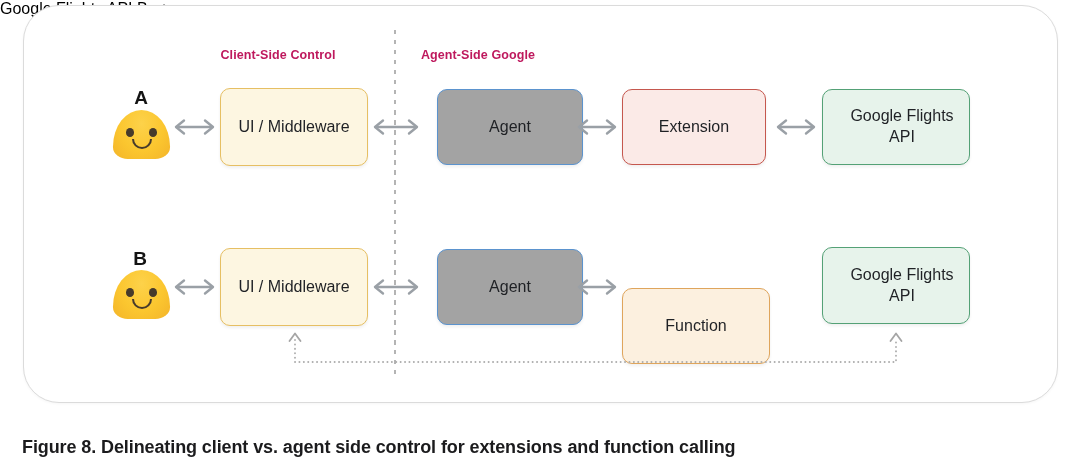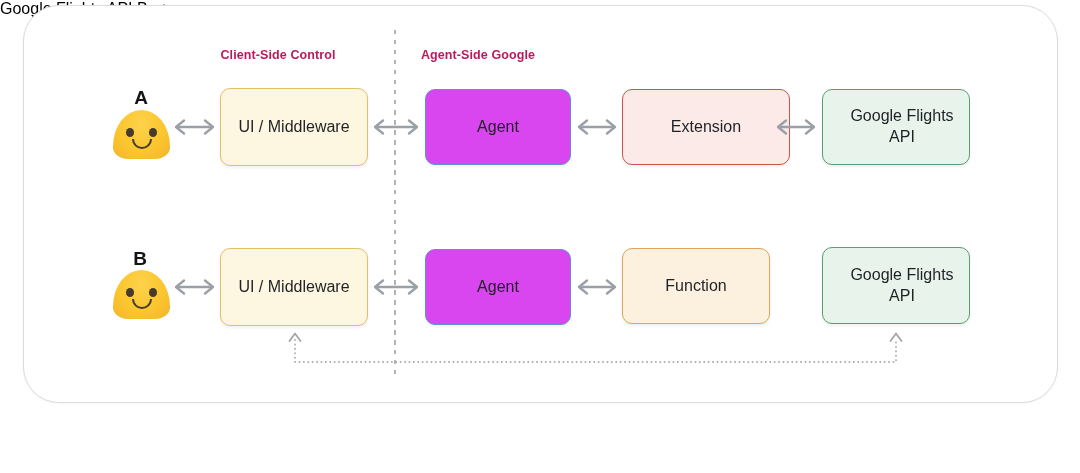--- a/index.html
+++ b/index.html
@@ -50,23 +50,23 @@
     border-radius:0 0 20px 20px;
   }
 
   .box {
     position:absolute; display:flex; align-items:center; justify-content:center;
     border-radius:10px; border:1.6px solid; text-align:center;
     font-size:16px; font-weight:500; color:#1F2125; line-height:1.3; padding:0 12px;
     box-shadow:0 2px 3px rgba(60,64,67,0.08);
   }
   .box-ui   { background:#FDF6E1; border-color:#E6BF63; }
-  .box-agent{ background:#d946ef; border-color:#5B93CE; }
+  .box-agent{ background:#a3a3a3; border-color:#5B93CE;margin-left:12px; }
   .box-ext  { background:#FBEAE7; border-color:#C5574E; }
-  .box-func { background:#FCF0DF; border-color:#DFA55C; }
+  .box-func { background:#FCF0DF; border-color:#DFA55C;margin-top:40px; }
   .box-api  { background:#E7F3EB; border-color:#54A176;padding-left:24px; }
 
   .arrow { position:absolute; height:22px; }
   .arrow svg { display:block; }
   .arrow line, .arrow path { stroke:#9AA0A6; }
 
   .caption {
     position:absolute; left:22px; top:437px;
     font-size:18px; font-weight:700; color:#1B1B1D; letter-spacing:-0.1px; white-space:nowrap;
   }
@@ -118,21 +118,21 @@
   </div>
 
   <div class="arrow" style="left:574px; top:116px;">
     <svg width="46" height="22" viewBox="0 0 46 22" fill="none">
       <line x1="6" y1="11" x2="40" y2="11" stroke-width="2.4"></line>
       <path d="M13 4.5 L5 11 L13 17.5" fill="none" stroke-width="2.4" stroke-linecap="round" stroke-linejoin="round"></path>
       <path d="M33 4.5 L41 11 L33 17.5" fill="none" stroke-width="2.4" stroke-linecap="round" stroke-linejoin="round"></path>
     </svg>
   </div>
 
-  <div class="box box-ext" style="left:622px; top:89px; width:168px; height:76px;">
+  <div class="box box-ext" style="left:622px; top:89px; width:144px; height:76px;">
     <span>Extension</span>
   </div>
 
   <div class="arrow" style="left:773px; top:116px;">
     <svg width="46" height="22" viewBox="0 0 46 22" fill="none">
       <line x1="6" y1="11" x2="40" y2="11" stroke-width="2.4"></line>
       <path d="M13 4.5 L5 11 L13 17.5" fill="none" stroke-width="2.4" stroke-linecap="round" stroke-linejoin="round"></path>
       <path d="M33 4.5 L41 11 L33 17.5" fill="none" stroke-width="2.4" stroke-linecap="round" stroke-linejoin="round"></path>
     </svg>
   </div>
@@ -193,14 +193,15 @@
 
     Google Flights API B --&gt;
   <div style="position:absolute; left:288px; top:328px;">
     <svg width="618" height="44" viewBox="0 0 618 44" fill="none">
       <path d="M7 12 L7 34 L608 34 L608 12" fill="none" stroke="#ADADAD" stroke-width="1.9" stroke-dasharray="0.1 4.3" stroke-linecap="round"></path>
       <path d="M1.5 13 L7 5.5 L12.5 13" fill="none" stroke="#A5A5A5" stroke-width="1.8" stroke-linecap="round" stroke-linejoin="round"></path>
       <path d="M602.5 13 L608 5.5 L613.5 13" fill="none" stroke="#A5A5A5" stroke-width="1.8" stroke-linecap="round" stroke-linejoin="round"></path>
     </svg>
   </div>
 
+  <div class="caption">Figure 8. Delineating client vs. agent side control for extensions and function calling</div>
 
 </div>
 
 </body></html>

